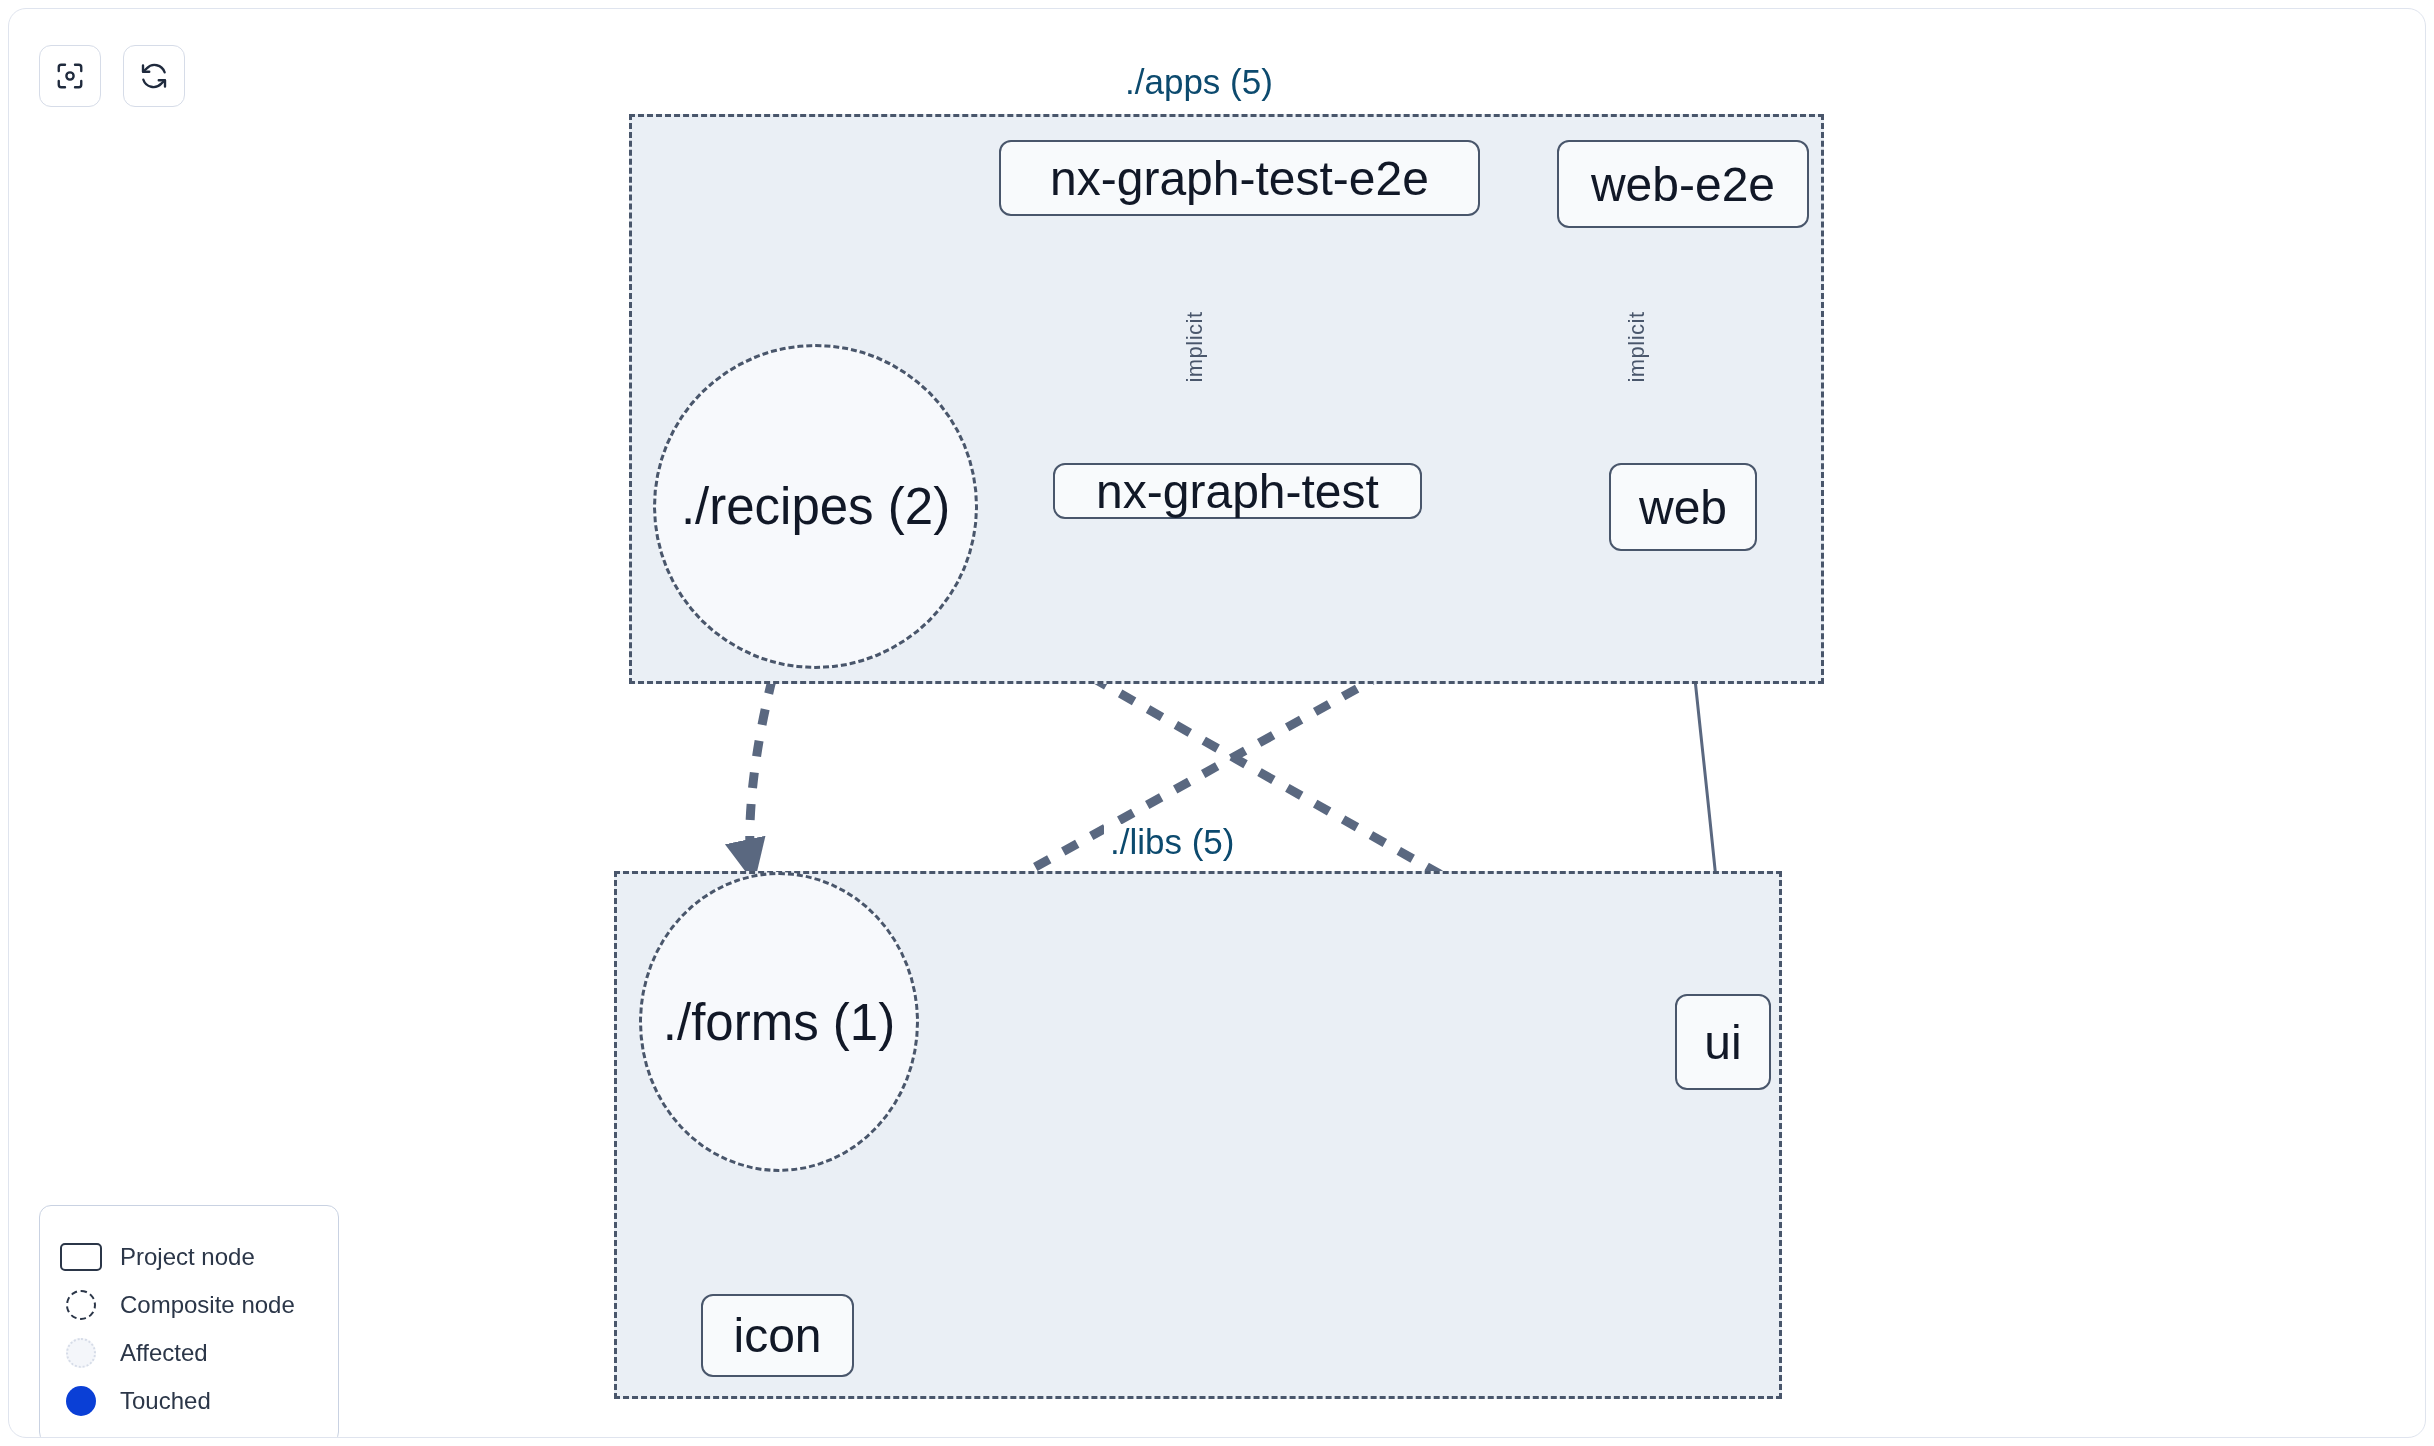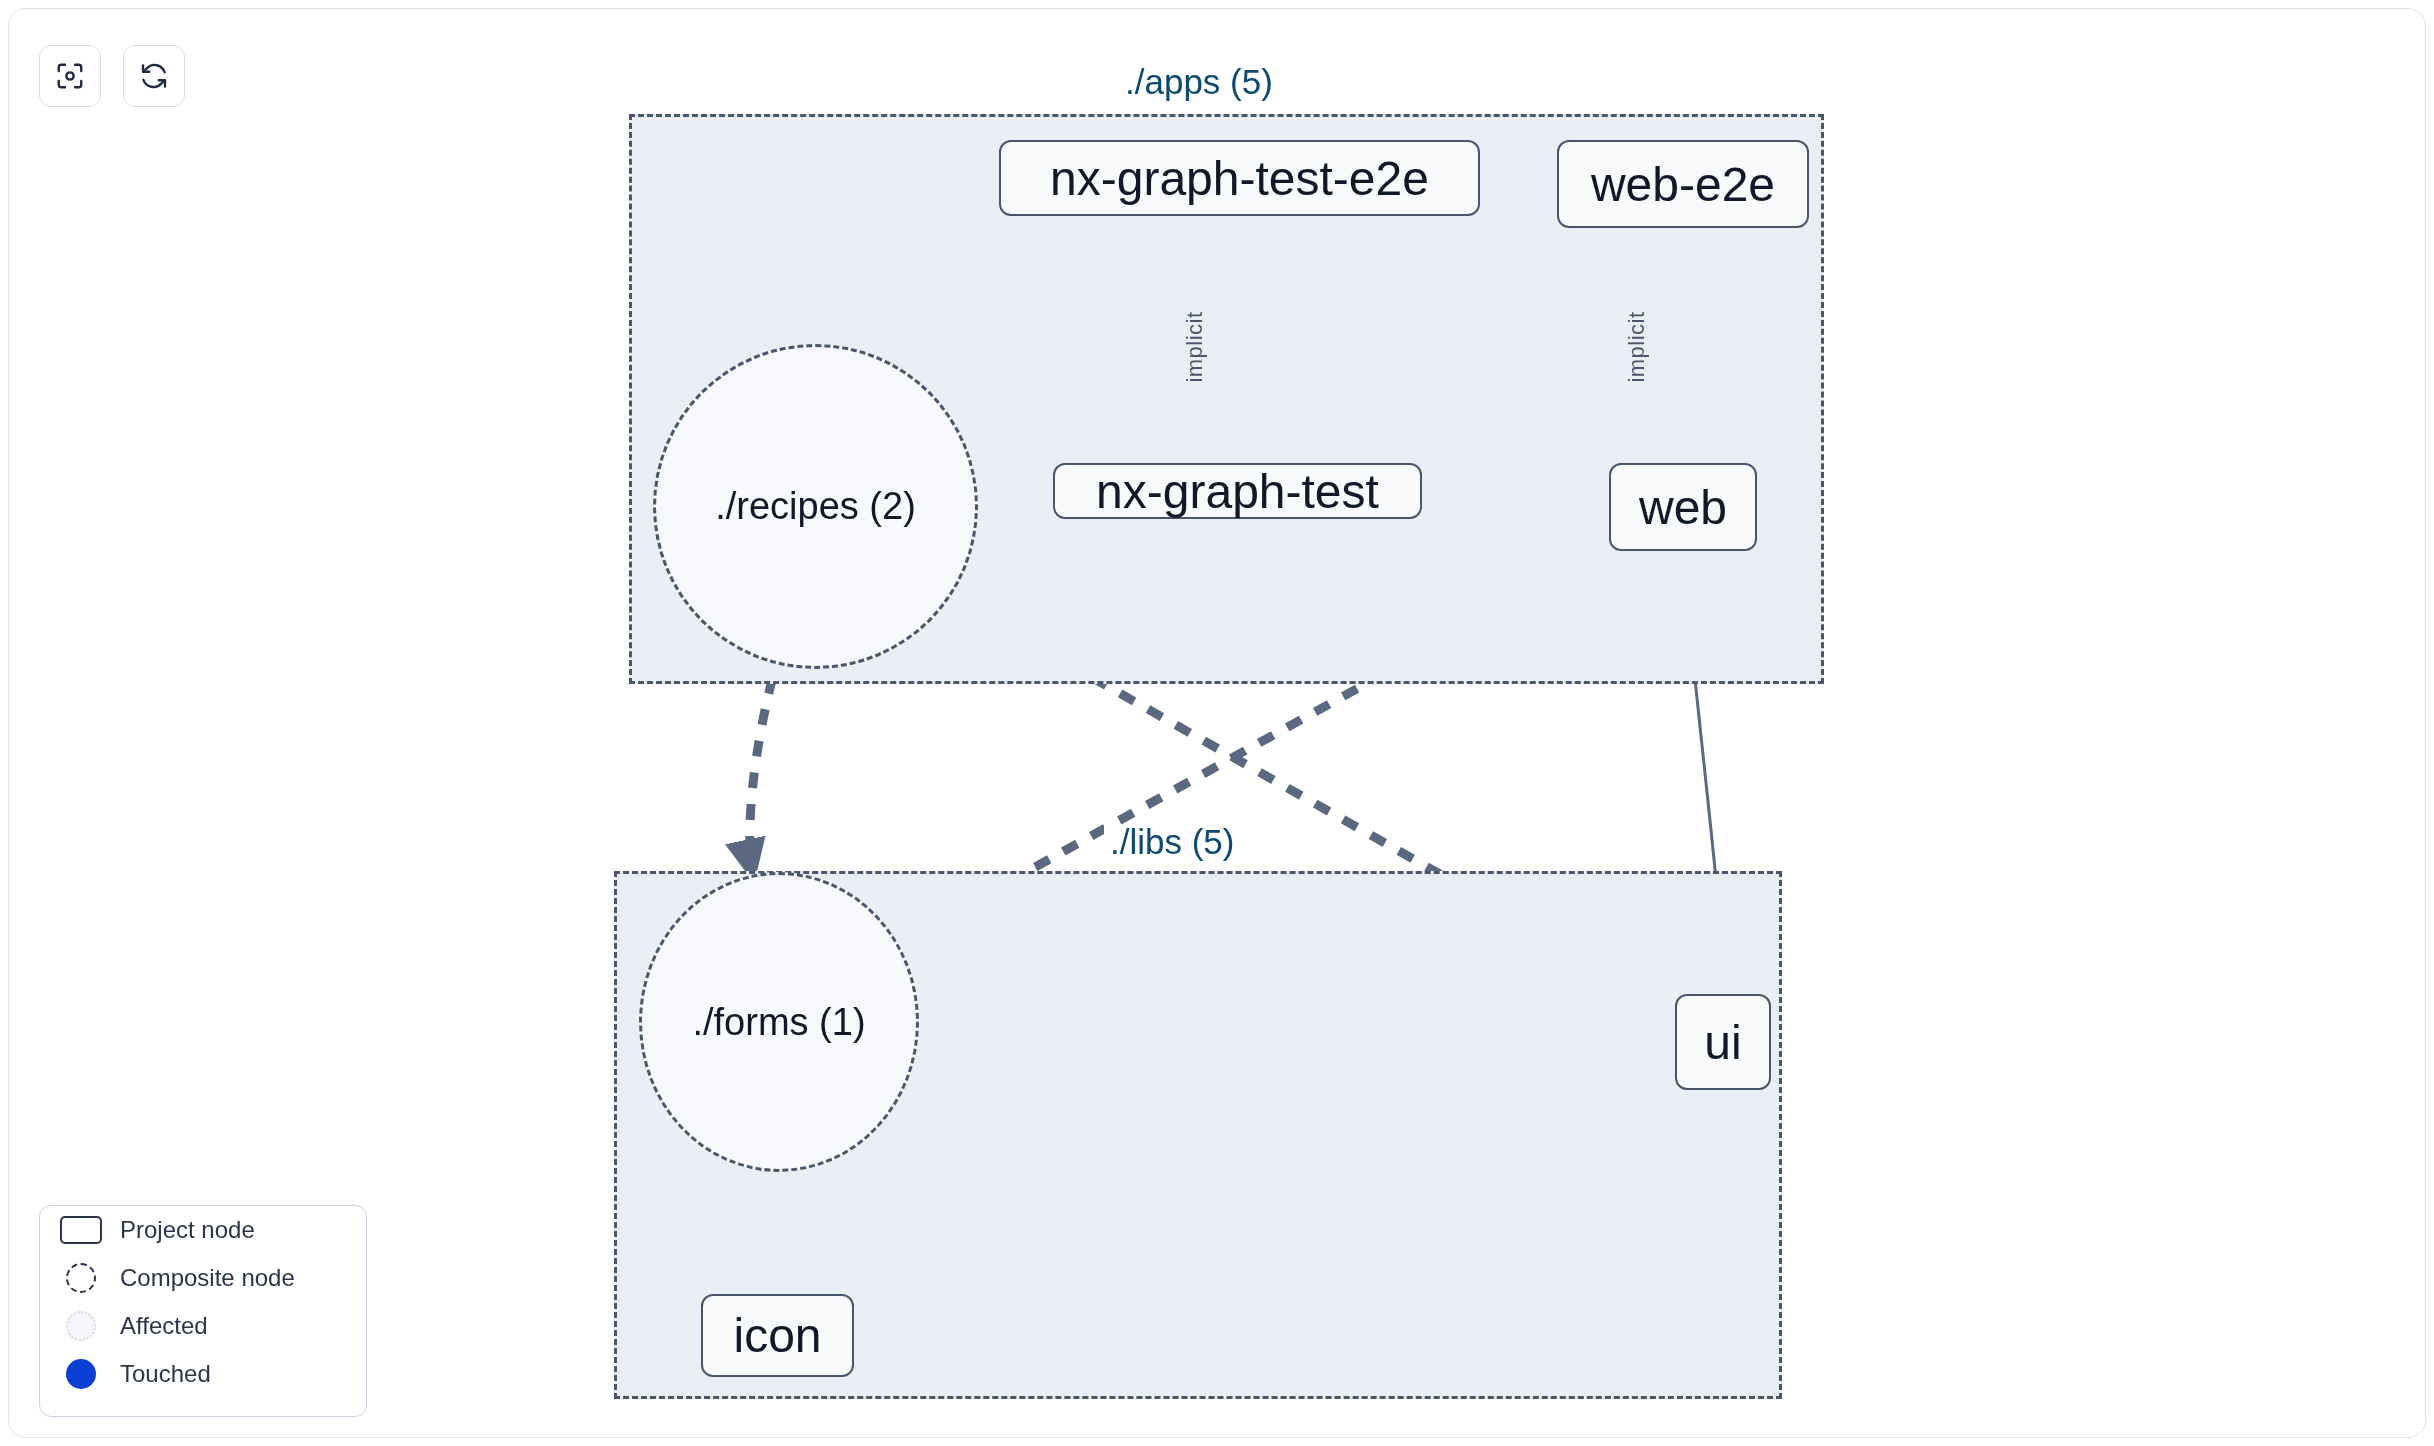--- a/index.html
+++ b/index.html
@@ -91,21 +91,21 @@
 
   
   .node-circle {
     position: absolute;
     background: #f7f9fc;
     border: 3px dashed #49566b;
     border-radius: 50%;
     display: flex;
     align-items: center;
     justify-content: center;
-    font-size: 38px;
+    font-size: 51px;
     color: #111827;
     white-space: nowrap;
     z-index: 20;
     cursor: pointer;
   }
 
   
   .edge-label {
     position: absolute;
     font-size: 22px;
@@ -114,25 +114,25 @@
     transform-origin: center center;
     z-index: 25;
     letter-spacing: 0.5px;
   }
 
   
   #legend {
     position: absolute;
     left: 30px;
     top: 1196px;
-    width: 328px;
+    width: 300px;
     border: 1px solid #c9d2e2;
     border-radius: 12px;
     background: #ffffff;
-    padding: 0 20px 18px 18px;
+    padding: 27px 20px 18px 18px;
     z-index: 40;
   }
   .legend-row {
     display: flex;
     align-items: center;
     height: 48px;
   }
   .legend-swatch {
     width: 46px;
     min-width: 46px;

